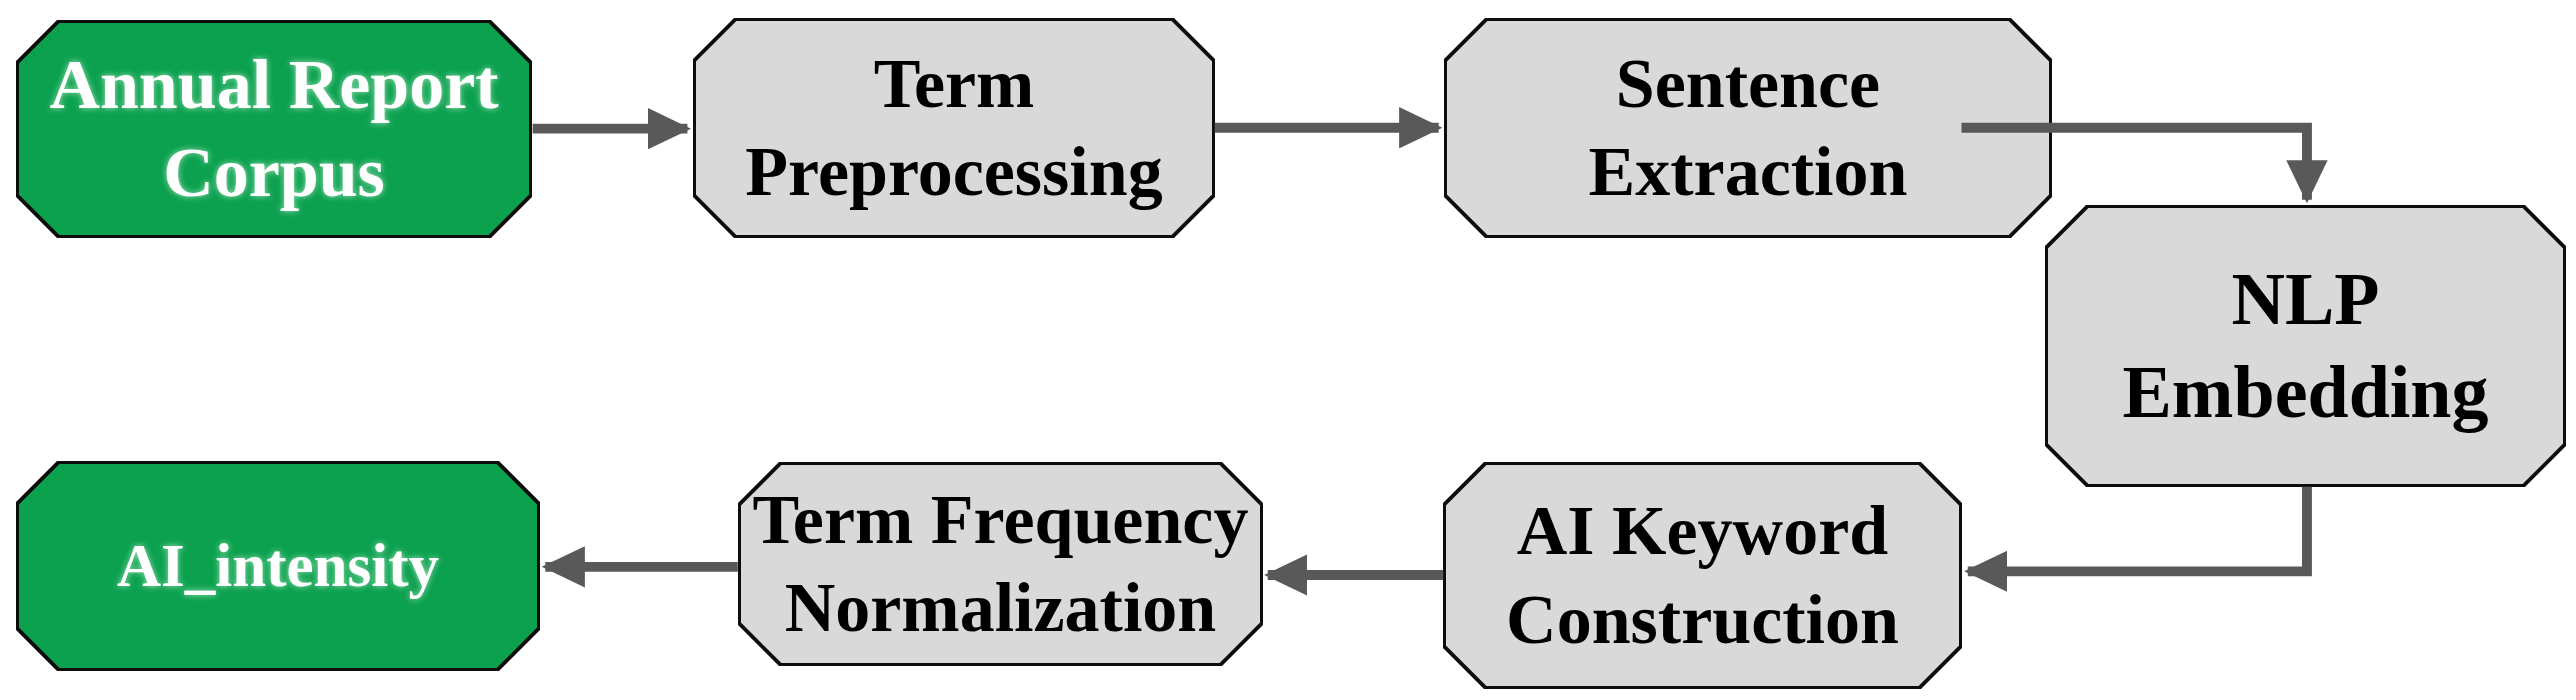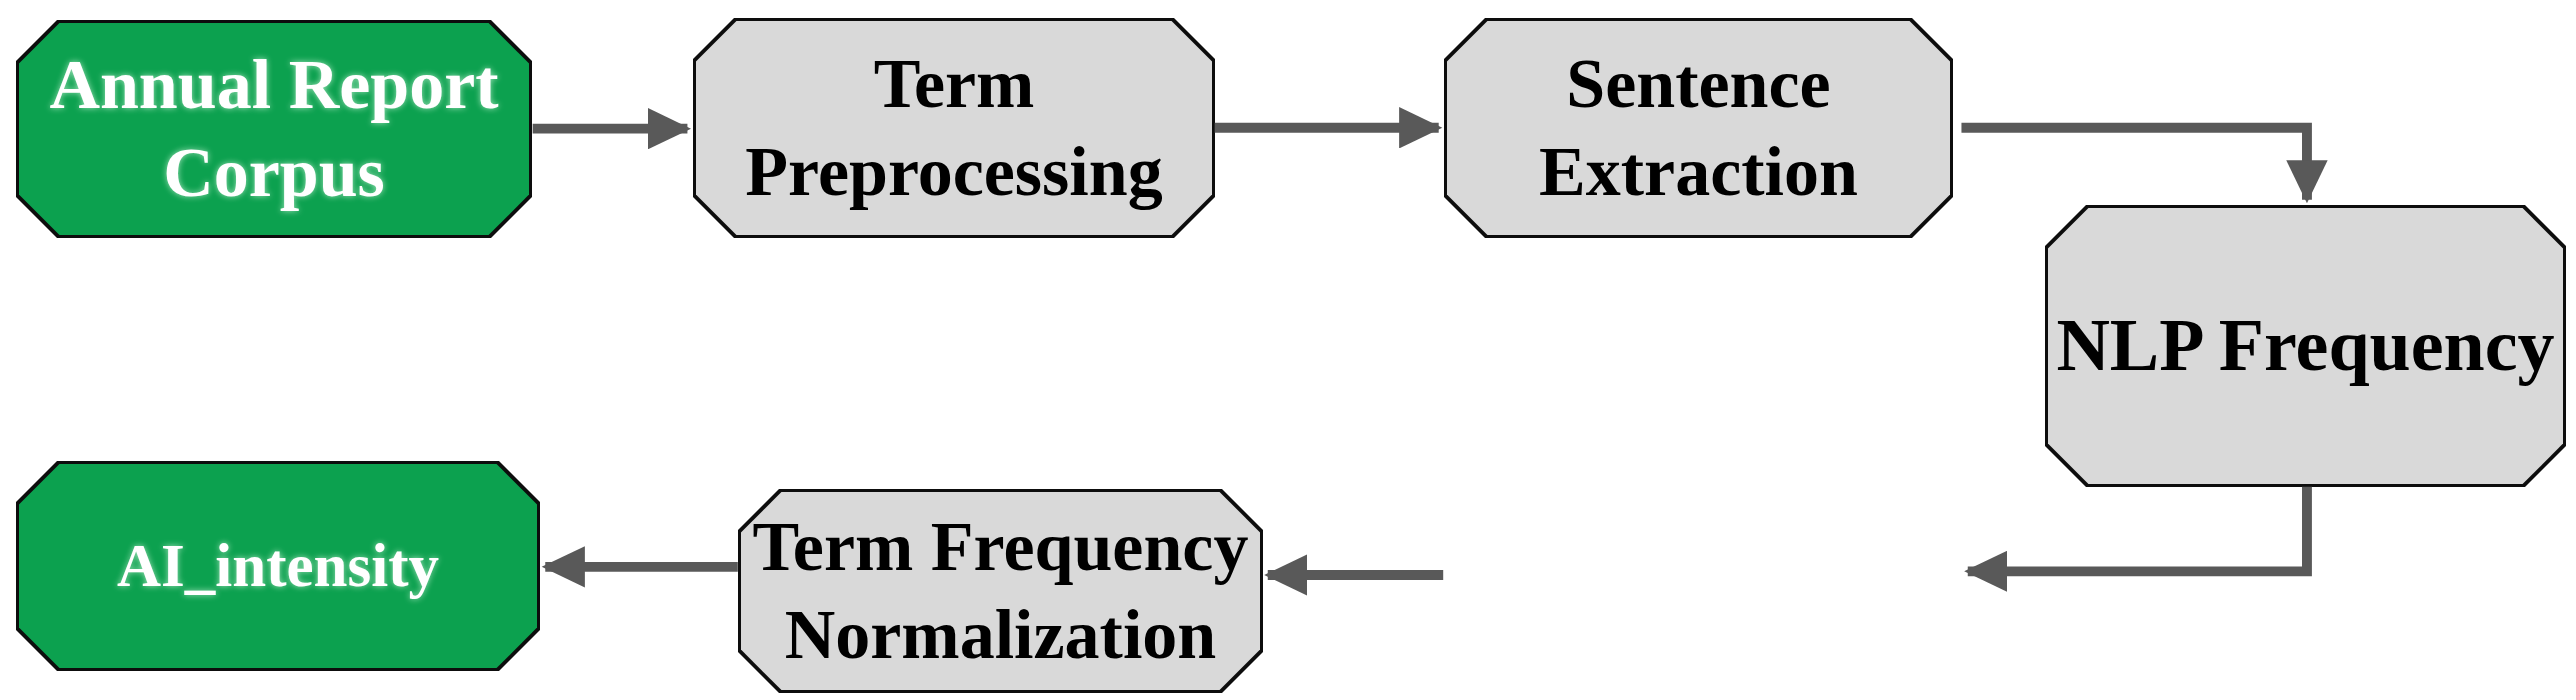--- a/index.html
+++ b/index.html
@@ -42,24 +42,24 @@
   }
   .node.green .node-label {
     color: #ffffff;
     text-shadow: 0 0 6.3px rgba(180, 235, 200, 0.9);
   }
   .node.gray .node-label { color: #000000; }
 
   
   #node-annual-report-corpus          { left: 16px;   top: 20px;  width: 516px; height: 218px; }
   #node-text-preprocessing            { left: 693px;  top: 18px;  width: 522px; height: 220px; }
-  #node-sentence-extraction           { left: 1444px; top: 18px;  width: 509px; height: 220px; }
+  #node-sentence-extraction           { left: 1444px; top: 18px;  width: 608px; height: 220px; }
   #node-nlp-embedding                 { left: 2045px; top: 205px; width: 521px; height: 282px; }
   #node-ai-keyword-construction       { left: 1443px; top: 462px; width: 519px; height: 227px; }
-  #node-term-frequency-normalization  { left: 738px;  top: 489px; width: 525px; height: 204px; }
+  #node-term-frequency-normalization  { left: 738px;  top: 462px; width: 525px; height: 204px; }
   #node-ai-intensity                  { left: 16px;   top: 461px; width: 524px; height: 210px; }
   #node-nlp-embedding .node-label     { font-size: 74px; }
   #node-ai-intensity .node-label      { font-size: 61px; }
 
   
   #edges {
     position: absolute;
     left: 0; top: 0;
     width: 2576px; height: 700px;
     pointer-events: none;
@@ -91,24 +91,30 @@
 
   <div class="node gray" id="node-sentence-extraction">
     <div class="node-inner">
       <span class="node-label">Sentence
 Extraction</span>
     </div>
   </div>
 
   <div class="node gray" id="node-nlp-embedding">
     <div class="node-inner">
-      <span class="node-label">NLP Frequency</span>
+      <span class="node-label">NLP Embedding</span>
     </div>
   </div>
 
+  <div class="node gray" id="node-ai-keyword-construction">
+    <div class="node-inner">
+      <span class="node-label">AI Keyword
+Construction</span>
+    </div>
+  </div>
 
   <div class="node gray" id="node-term-frequency-normalization">
     <div class="node-inner">
       <span class="node-label">Term Frequency
 Normalization</span>
     </div>
   </div>
 
   <div class="node green" id="node-ai-intensity">
     <div class="node-inner">

